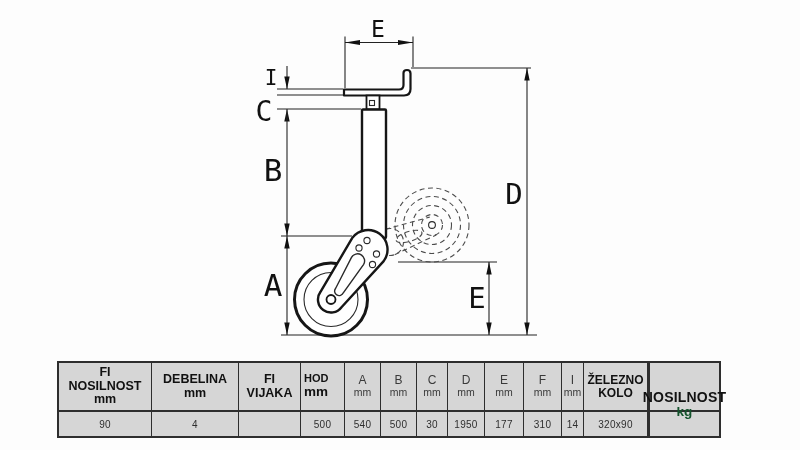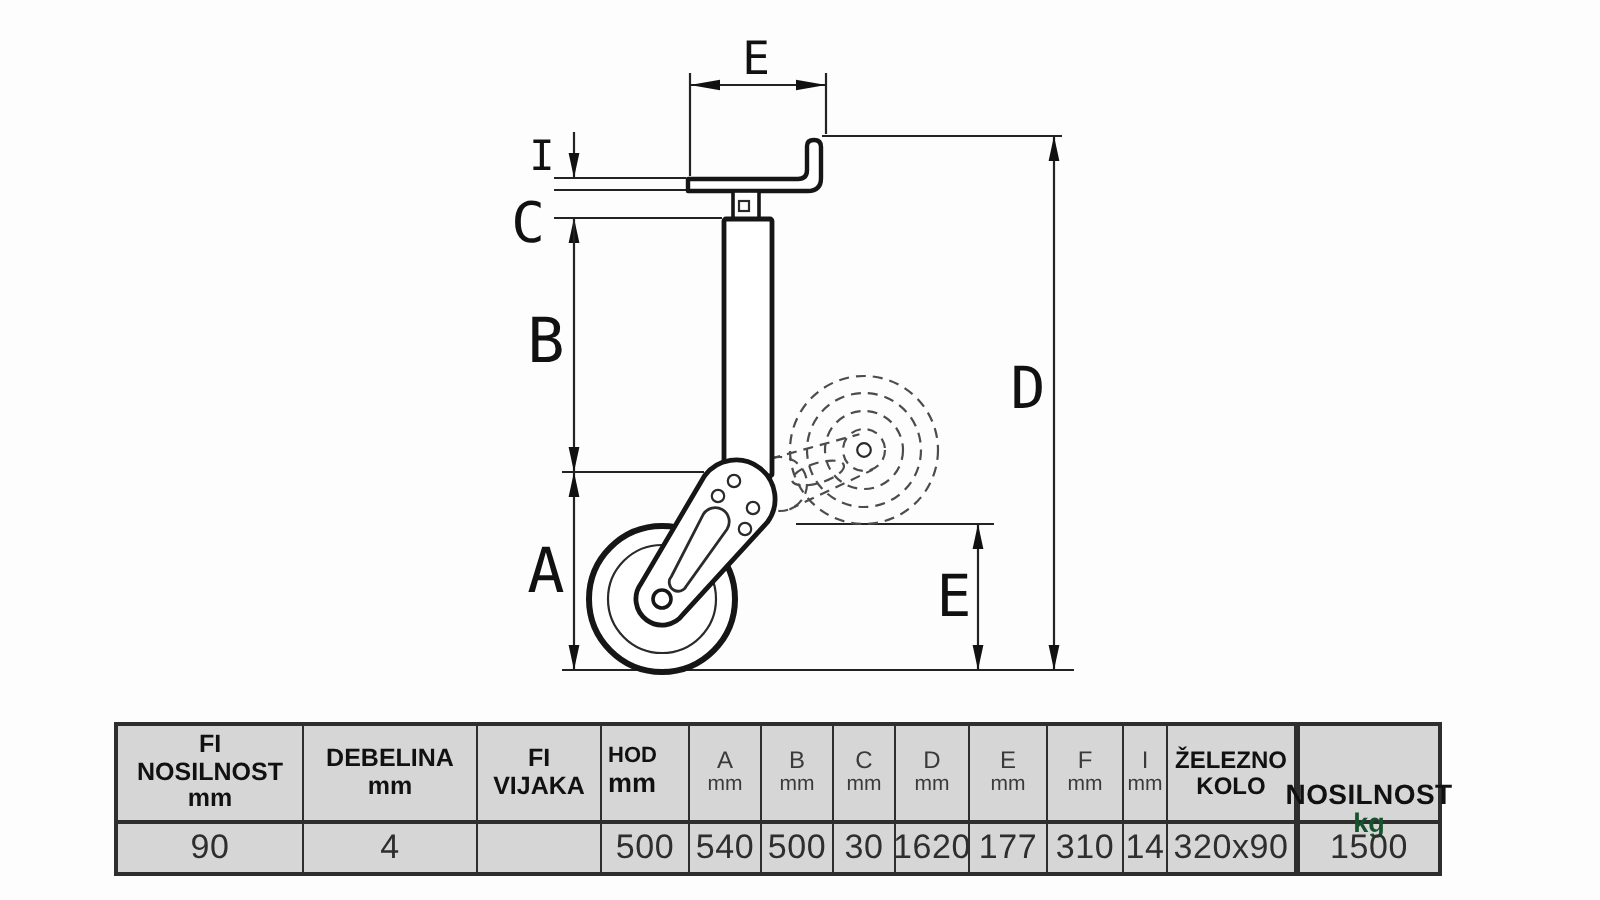--- a/index.html
+++ b/index.html
@@ -10,21 +10,21 @@
   
   .spec-table{position:absolute;left:57px;top:361px;display:flex;
               border:2px solid #2e2e2e;background:#d6d6d6;}
   .col{display:flex;flex-direction:column;border-right:1.5px solid #2e2e2e;box-sizing:border-box;}
   .col:last-child{border-right:none;}
   .col.thick-sep{border-right:3px solid #2e2e2e;}
   .hcell{height:47px;display:flex;flex-direction:column;align-items:center;justify-content:center;
          border-bottom:2px solid #2e2e2e;line-height:1.08;text-align:center;}
   .hcell.left{align-items:flex-start;padding-left:3px;}
   .vcell{height:24px;display:flex;align-items:center;justify-content:center;
-         font-size:17px;color:#2e2e2e;letter-spacing:.3px;}
+         font-size:10px;color:#2e2e2e;letter-spacing:.3px;}
   .hb{font-weight:bold;font-size:12.5px;color:#111;}
   .hb-sm{font-weight:bold;font-size:12px;color:#111;}
   .hl{font-size:12px;color:#3a3a3a;}
   .hl-sub{font-size:10.5px;color:#3a3a3a;}
   .hb-tiny{font-weight:bold;font-size:14px;color:#111;letter-spacing:.2px;margin-top:36px;}
   .hb-kg{font-weight:bold;font-size:13.5px;color:#14532d;}
   .w0{width:93px}.w1{width:87px}.w2{width:62px}.w3{width:44px}.w4{width:36px}
   .w5{width:36px}.w6{width:31px}.w7{width:37px}.w8{width:39px}.w9{width:38px}
   .w10{width:22px}.w11{width:66px}.w12{width:69px}
 
@@ -181,21 +181,21 @@
         <span class="hl-sub">mm</span>
       </div>
       <div class="vcell">30</div>
     </div>
 
     <div class="col w7">
       <div class="hcell">
         <span class="hl">D</span>
         <span class="hl-sub">mm</span>
       </div>
-      <div class="vcell">1620</div>
+      <div class="vcell">1950</div>
     </div>
 
     <div class="col w8">
       <div class="hcell">
         <span class="hl">E</span>
         <span class="hl-sub">mm</span>
       </div>
       <div class="vcell">177</div>
     </div>
 
@@ -221,17 +221,16 @@
         <span class="hb-sm">KOLO</span>
       </div>
       <div class="vcell">320x90</div>
     </div>
 
     <div class="col w12">
       <div class="hcell">
         <span class="hb-tiny">NOSILNOST</span>
         <span class="hb-kg">kg</span>
       </div>
-      <div class="vcell">1500</div>
     </div>
 
   </div>
 </div>
 
 </body></html>

